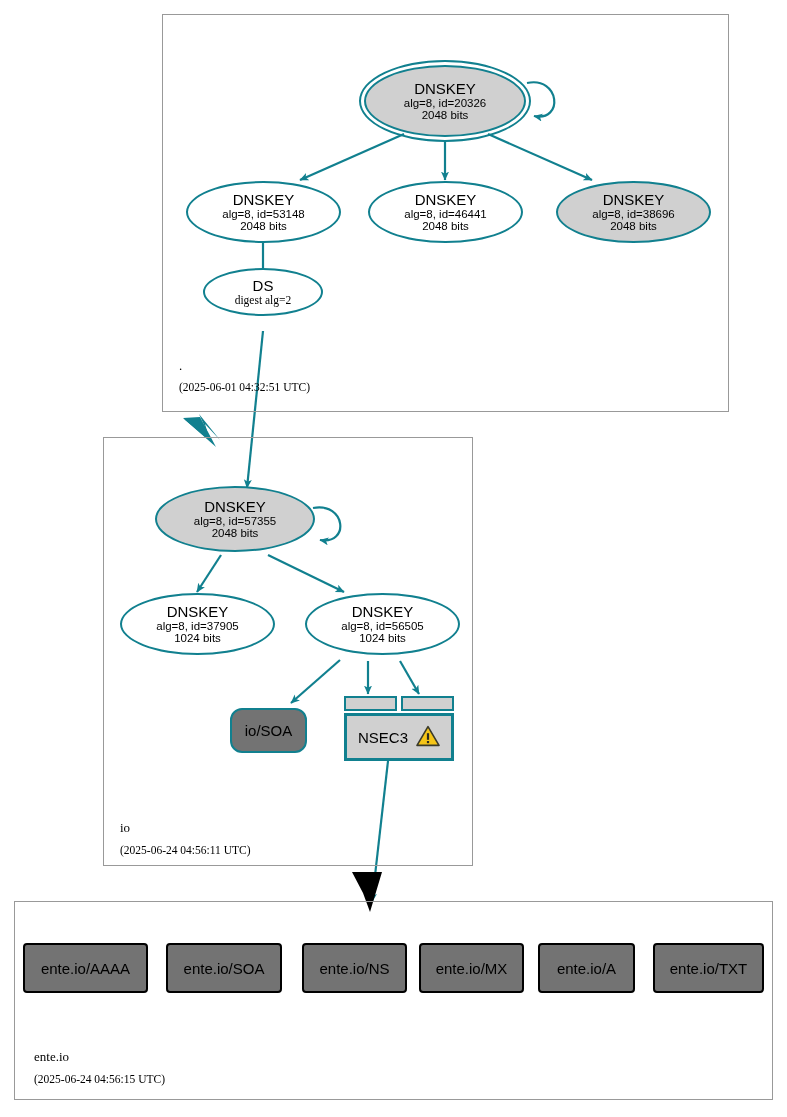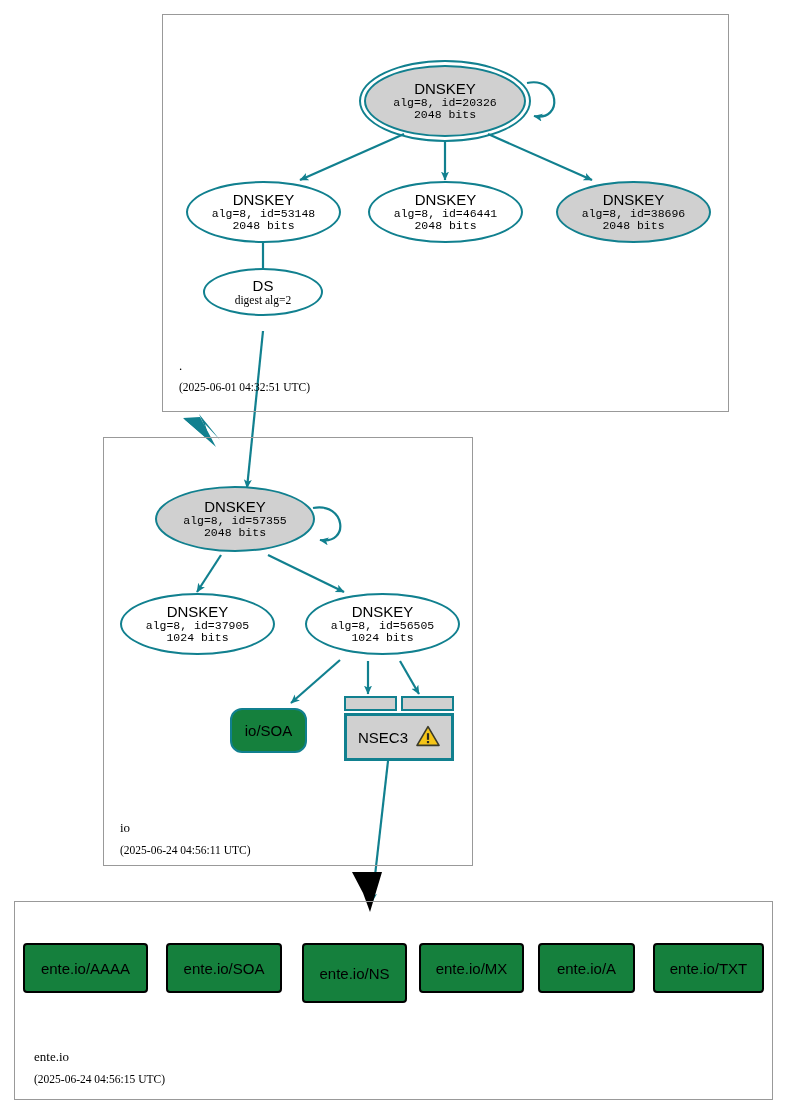--- a/index.html
+++ b/index.html
@@ -55,21 +55,21 @@
     color: #000000;
     background: #ffffff;
   }
   .node-ellipse.filled { background: #d0d0d0; }
   .node-ellipse .t1 {
     font-family: "Liberation Sans", sans-serif;
     font-size: 15px;
   }
   .node-ellipse .t2,
   .node-ellipse .t3 {
-    font-family: Liberation Mono, monospace;
+    font-family: Liberation Sans, sans-serif;
     font-size: 11.5px;
   }
   .node-ellipse .ds1 {
     font-family: "Liberation Sans", sans-serif;
     font-size: 15px;
   }
   .node-ellipse .ds2 {
     font-family: "Liberation Serif", serif;
     font-size: 11.5px;
   }
@@ -81,21 +81,21 @@
     border-radius: 50%;
     background: transparent;
   }
 
   
   .node-rrect {
     position: absolute;
     box-sizing: border-box;
     border: 2px solid #11808f;
     border-radius: 12px;
-    background: #15803d;
+    background: #737373;
     display: flex;
     align-items: center;
     justify-content: center;
     font-family: "Liberation Sans", sans-serif;
     font-size: 15px;
     color: #000000;
     white-space: nowrap;
   }
   .node-rrect.black-border {
     border: 2.5px solid #000000;
@@ -294,21 +294,21 @@
   <div class="zone-box" style="left:14px; top:901px; width:759px; height:199px;"></div>
   <div class="zone-label zone-name" style="left:34px; top:1049px;">ente.io</div>
   <div class="zone-label zone-time" style="left:34px; top:1073px;">(2025-06-24 04:56:15 UTC)</div>
 
   <div class="node-rrect black-border" style="left:23px; top:943px; width:125px; height:50px;">
     <span>ente.io/AAAA</span>
   </div>
   <div class="node-rrect black-border" style="left:166px; top:943px; width:116px; height:50px;">
     <span>ente.io/SOA</span>
   </div>
-  <div class="node-rrect black-border" style="left:302px; top:943px; width:105px; height:60px;">
+  <div class="node-rrect black-border" style="left:302px; top:943px; width:105px; height:50px;">
     <span>ente.io/NS</span>
   </div>
   <div class="node-rrect black-border" style="left:419px; top:943px; width:105px; height:50px;">
     <span>ente.io/MX</span>
   </div>
   <div class="node-rrect black-border" style="left:538px; top:943px; width:97px; height:50px;">
     <span>ente.io/A</span>
   </div>
   <div class="node-rrect black-border" style="left:653px; top:943px; width:111px; height:50px;">
     <span>ente.io/TXT</span>

